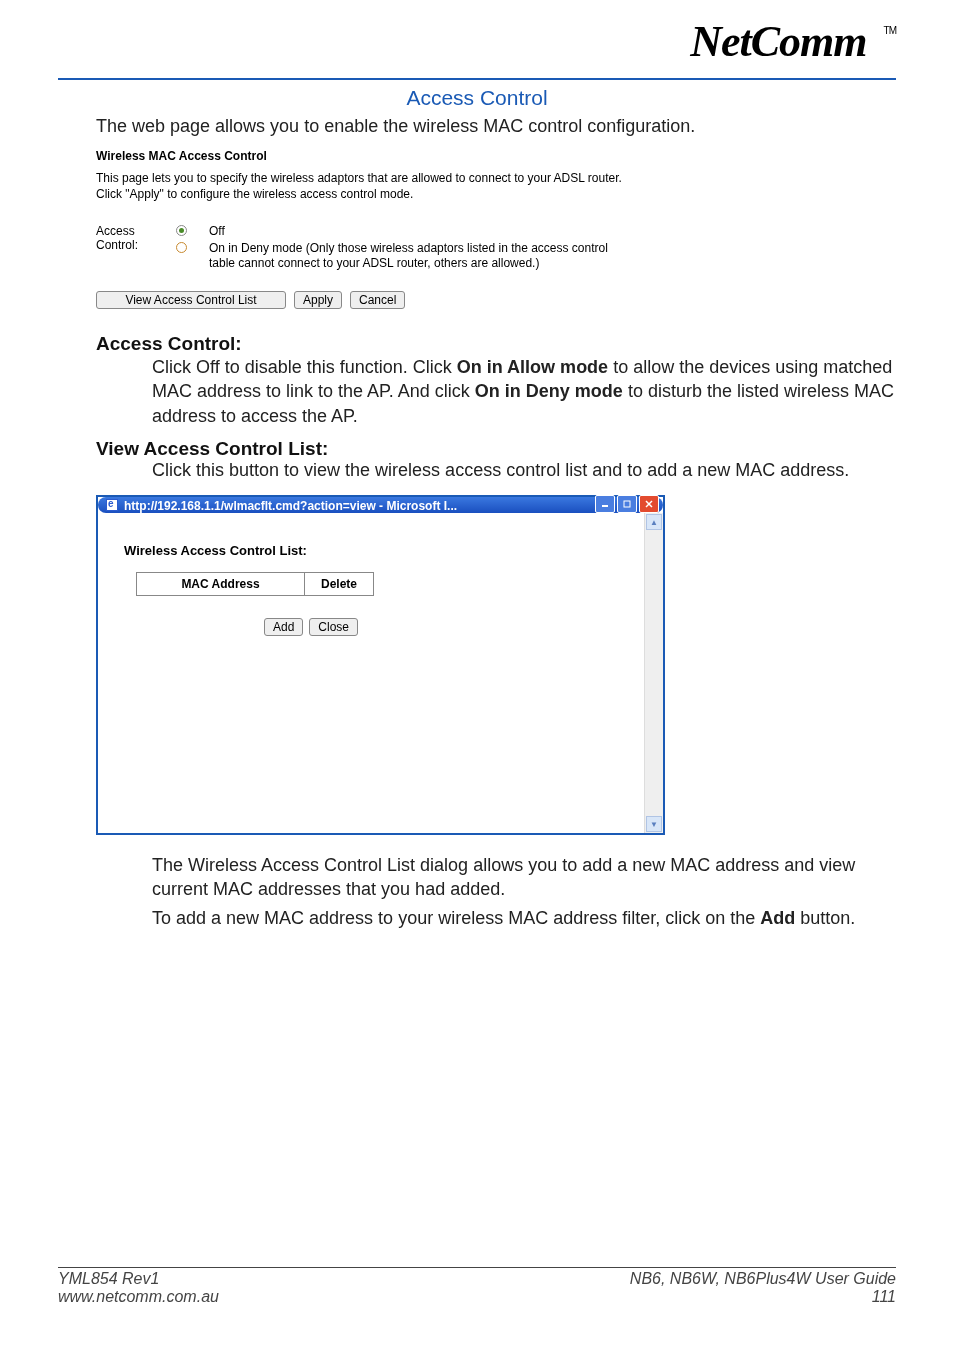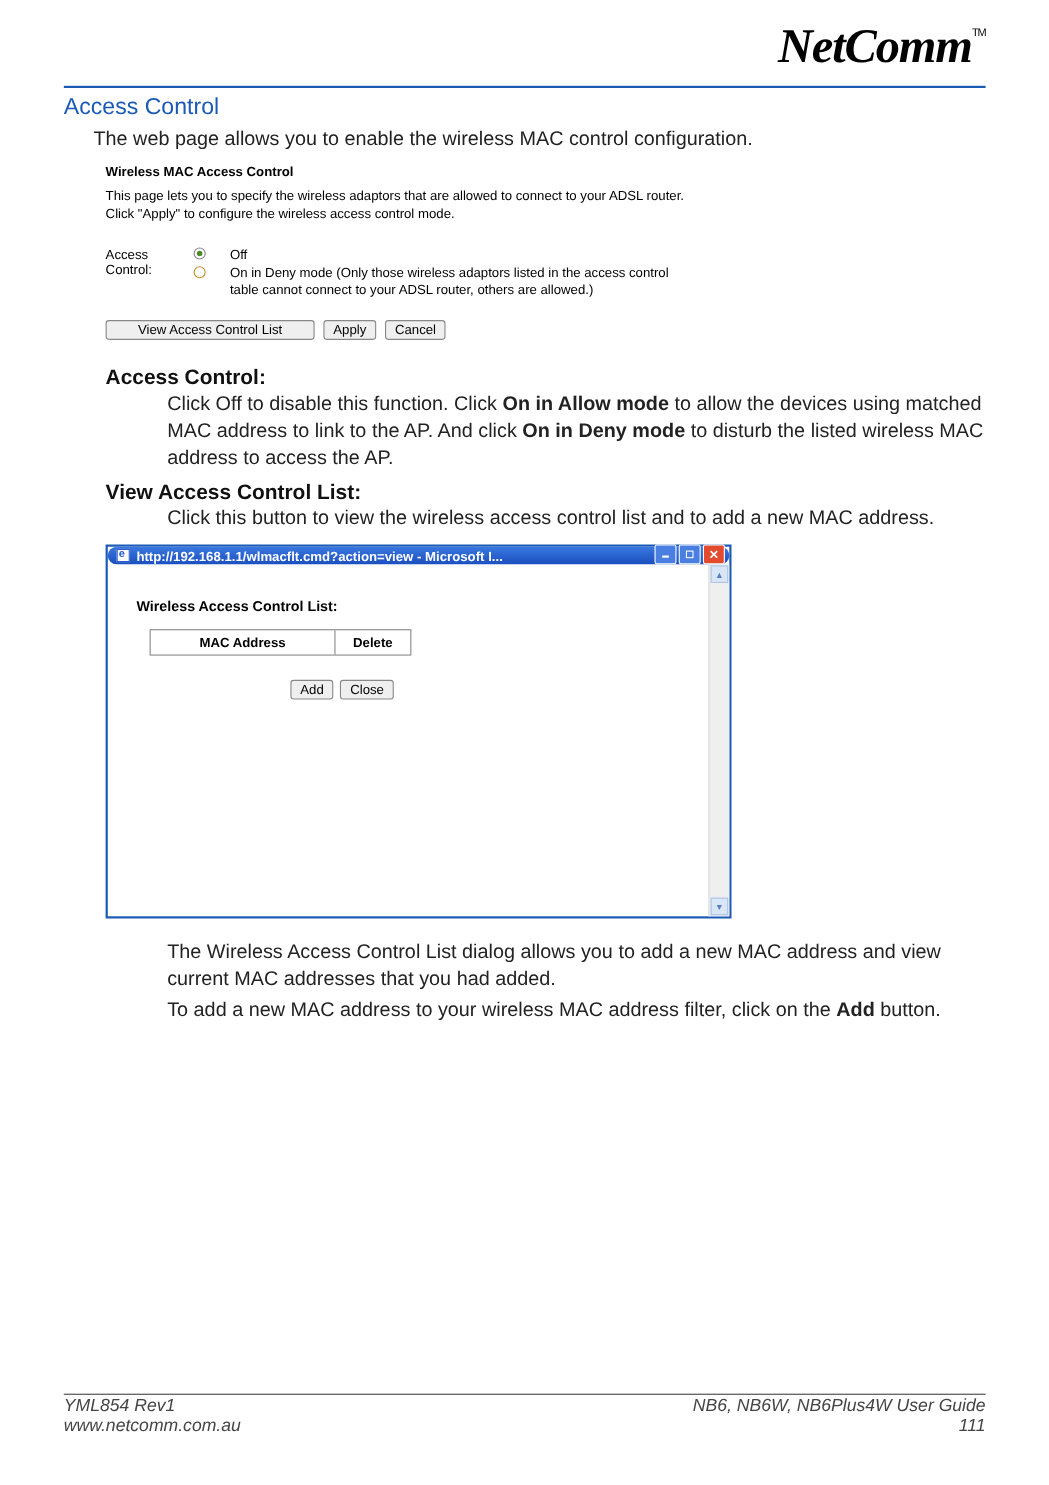--- a/index.html
+++ b/index.html
@@ -35,38 +35,39 @@
     color: #000;
     display: flex;
     align-items: flex-start;
     line-height: 1;
   }
   .logo-tm {
     font-family: Arial, sans-serif;
     font-size: 10px;
     font-style: normal;
     font-weight: normal;
-    margin-left: 0;
+    margin-left: 17px;
     margin-top: 6px;
   }
   .hr-top { border: none; border-top: 2px solid #1a5ab5; margin: 0 0 6px 0; }
   .h-access {
     color: #1a5ab5;
     font-size: 21px;
     font-family: "Arial Narrow", Arial, sans-serif;
     font-weight: normal;
     font-stretch: condensed;
     margin: 0 0 6px 0;
+    text-align: center;
   }
   .body-text {
     font-family: "Arial Narrow", Arial, sans-serif;
     font-stretch: condensed;
     font-size: 18px;
     color: #222;
-    margin-left: 27px;
+    margin-left: 38px;
   }
   .section-heading {
     font-family: "Arial Narrow", Arial, sans-serif;
     font-stretch: condensed;
     font-size: 19px;
     font-weight: bold;
     color: #111;
     margin-left: 38px;
     margin-top: 10px;
   }

